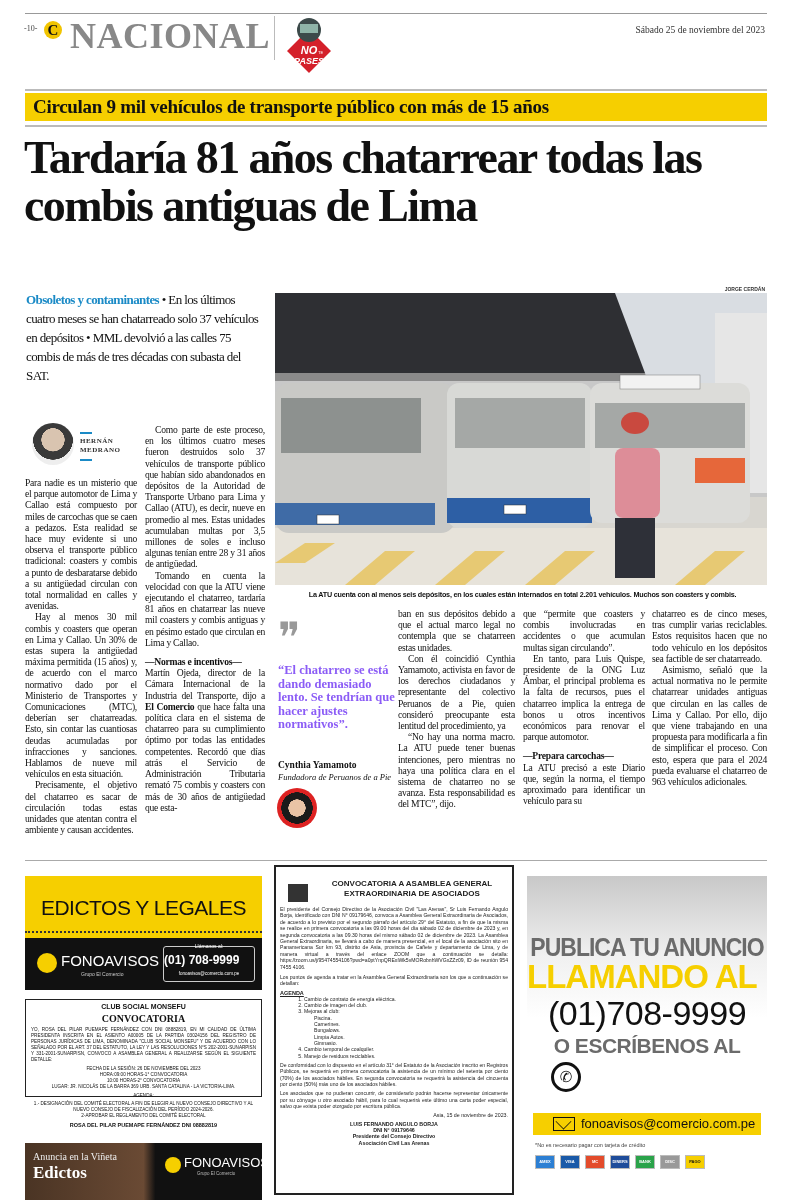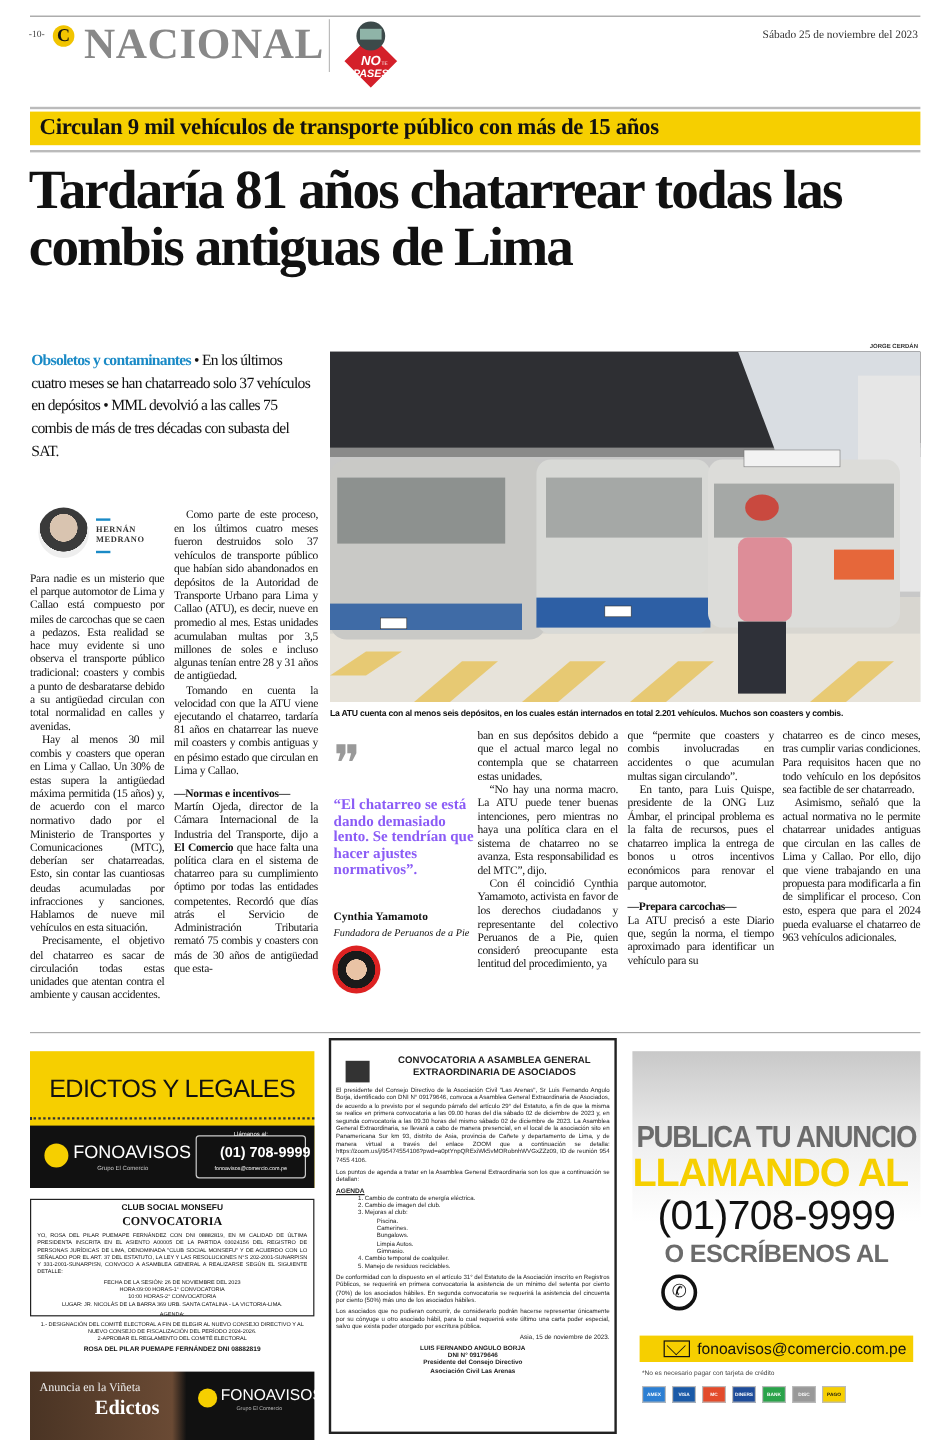--- a/index.html
+++ b/index.html
@@ -34,54 +34,54 @@
   
   .col { font-family: "Liberation Serif", serif; font-size: 9.6px; line-height: 11.2px; color: #111; text-align: justify; letter-spacing: -0.25px; }
   .col p { text-indent: 10px; }
   .col p.noind { text-indent: 0; }
   .col .subhead { text-align: left; font-weight: bold; text-indent: 0; margin-top: 8px; }
   .col b { font-weight: bold; }
 
   
   .photo-credit { right: 24px; top: 286px; font-family: "Liberation Sans", sans-serif; font-size: 5px; font-weight: bold; color: #333; }
   .photo { left: 275px; top: 293px; width: 492px; height: 292px; overflow: hidden; background: linear-gradient(180deg, #3a3a3c 0 26%, #8a8a8a 26% 30%, #c8c8c8 30% 70%, #d8d6d0 70% 100%); }
-  .caption { left: 275px; top: 590px; width: 495px; font-family: "Liberation Sans", sans-serif; font-size: 7.2px; font-weight: bold; color: #111; letter-spacing: -0.2px; }
+  .caption { left: 275px; top: 590px; width: 495px; font-family: "Liberation Sans", sans-serif; font-size: 7.2px; font-weight: bold; color: #111; letter-spacing: -0.2px; text-align: center; }
 
   
   .quote-marks { left: 278px; top: 618px; font-family: "Liberation Serif", serif; font-size: 42px; color: #999; line-height: 40px; }
   .quote { left: 278px; top: 664px; width: 118px; font-family: "Liberation Serif", serif; font-weight: bold; font-size: 12.5px; line-height: 13.5px; color: #8b5cf6; }
   .q-name { left: 278px; top: 760px; font-family: "Liberation Serif", serif; font-weight: bold; font-size: 9.5px; color: #111; }
   .q-role { left: 278px; top: 772px; font-family: "Liberation Serif", serif; font-style: italic; font-size: 8.5px; color: #111; }
   .q-photo { left: 277px; top: 788px; width: 40px; height: 40px; border-radius: 50%; background: radial-gradient(circle at 50% 50%, #e9c3a5 0 30%, #1a1a1a 31% 55%, #d22 56%); }
 
   .bottom-rule { left: 25px; top: 860px; width: 742px; height: 1px; background: #aaa; }
 
   
   .edictos { left: 25px; top: 876px; width: 237px; height: 114px; background: #f6cf00; }
   .edictos-title { position: absolute; left: 0; top: 20px; width: 100%; text-align: center; font-family: "Liberation Sans", sans-serif; font-size: 21px; color: #111; letter-spacing: -0.5px; }
   .edictos-dots { position: absolute; left: 0; top: 55px; width: 100%; border-top: 2px dotted #333; }
   .edictos-black { position: absolute; left: 0; top: 62px; width: 100%; height: 52px; background: #111; }
   .fono-logo { position: absolute; left: 12px; top: 15px; width: 20px; height: 20px; border-radius: 50%; background: #f6cf00; }
   .fono-text { position: absolute; left: 36px; top: 14px; font-family: "Liberation Sans", sans-serif; font-size: 15px; color: #fff; }
   .fono-sub { position: absolute; left: 56px; top: 33px; font-family: "Liberation Sans", sans-serif; font-size: 5px; color: #ccc; }
   .fono-phone-box { position: absolute; left: 138px; top: 8px; width: 92px; height: 36px; border: 1px solid #ccc; border-radius: 3px; }
   .fono-call { position: absolute; left: 0; top: -4px; width: 100%; text-align: center; font-family: "Liberation Sans", sans-serif; font-size: 5px; color: #fff; }
-  .fono-phone { position: absolute; left: 12px; top: 6px; width: 100%; text-align: center; font-family: "Liberation Sans", sans-serif; font-size: 12px; font-weight: bold; color: #fff; }
+  .fono-phone { position: absolute; left: 0; top: 6px; width: 100%; text-align: left; font-family: "Liberation Sans", sans-serif; font-size: 12px; font-weight: bold; color: #fff; }
   .fono-email { position: absolute; left: 0; top: 24px; width: 100%; text-align: center; font-family: "Liberation Sans", sans-serif; font-size: 4.5px; color: #fff; }
 
   .club { left: 25px; top: 999px; width: 237px; height: 98px; border: 1.5px solid #222; padding: 3px 5px; font-family: "Liberation Sans", sans-serif; color: #111; }
   .club .c1 { text-align: center; font-size: 7px; font-weight: bold; }
   .club .c2 { text-align: center; font-family: "Liberation Serif", serif; font-size: 10px; font-weight: bold; margin: 3px 0; }
   .club .body { font-size: 4.6px; line-height: 6px; text-align: justify; }
   .club .center { text-align: center; font-size: 4.6px; line-height: 6px; }
   .club .sign { text-align: center; font-size: 5.5px; font-weight: bold; margin-top: 3px; }
 
   .vineta { left: 25px; top: 1143px; width: 237px; height: 58px; background: linear-gradient(90deg, #4a3424, #6a4a34 50%, #111 55%); }
   .vineta-t1 { position: absolute; left: 8px; top: 8px; font-family: "Liberation Serif", serif; font-size: 10px; color: #eee; }
-  .vineta-t2 { position: absolute; left: 8px; top: 20px; font-family: "Liberation Serif", serif; font-size: 17px; font-weight: bold; color: #fff; margin-left: 46px; }
+  .vineta-t2 { position: absolute; left: 8px; top: 20px; font-family: "Liberation Serif", serif; font-size: 17px; font-weight: bold; color: #fff; }
   .vineta-logo { position: absolute; left: 140px; top: 14px; width: 16px; height: 16px; border-radius: 50%; background: #f6cf00; }
   .vineta-fono { position: absolute; left: 159px; top: 12px; font-family: "Liberation Sans", sans-serif; font-size: 13px; color: #fff; }
   .vineta-sub { position: absolute; left: 172px; top: 28px; font-family: "Liberation Sans", sans-serif; font-size: 4.5px; color: #bbb; }
 
   .asamblea { left: 274px; top: 865px; width: 240px; height: 330px; border: 2px solid #222; padding: 6px 4px; font-family: "Liberation Sans", sans-serif; color: #222; }
   .asamblea-logo { position: absolute; left: 12px; top: 12px; width: 22px; height: 28px; }
   .asamblea-logo .box { width: 20px; height: 18px; background: #333; margin-top: 5px; }
   .asamblea-title { margin-left: 36px; text-align: center; font-size: 8px; font-weight: bold; line-height: 9.5px; padding-top: 6px; }
   .asamblea .body { margin-top: 8px; font-size: 5.1px; line-height: 6.4px; text-align: justify; }
   .asamblea .agenda-h { font-size: 5.5px; font-weight: bold; text-decoration: underline; margin-top: 3px; }
@@ -185,33 +185,33 @@
 <div class="abs caption">La ATU cuenta con al menos seis depósitos, en los cuales están internados en total 2.201 vehículos. Muchos son coasters y combis.</div>
 
 <div class="abs quote-marks">❞</div>
 <div class="abs quote">“El chatarreo se está dando demasiado lento. Se tendrían que hacer ajustes normativos”.</div>
 <div class="abs q-name">Cynthia Yamamoto</div>
 <div class="abs q-role">Fundadora de Peruanos de a Pie</div>
 <div class="abs q-photo"></div>
 
 <div class="abs col" style="left:398px; top:608px; width:117px;">
   <p class="noind">ban en sus depósitos debido a que el actual marco legal no contempla que se chatarreen estas unidades.</p>
+  <p>Con él coincidió Cynthia Yamamoto, activista en favor de los derechos ciudadanos y representante del colectivo Peruanos de a Pie, quien consideró preocupante esta lentitud del procedimiento, ya</p>
   <p>“No hay una norma macro. La ATU puede tener buenas intenciones, pero mientras no haya una política clara en el sistema de chatarreo no se avanza. Esta responsabilidad es del MTC”, dijo.</p>
-  <p>Con él coincidió Cynthia Yamamoto, activista en favor de los derechos ciudadanos y representante del colectivo Peruanos de a Pie, quien consideró preocupante esta lentitud del procedimiento, ya</p>
 </div>
 
 <div class="abs col" style="left:523px; top:608px; width:122px;">
   <p class="noind">que “permite que coasters y combis involucradas en accidentes o que acumulan multas sigan circulando”.</p>
   <p>En tanto, para Luis Quispe, presidente de la ONG Luz Ámbar, el principal problema es la falta de recursos, pues el chatarreo implica la entrega de bonos u otros incentivos económicos para renovar el parque automotor.</p>
   <p class="subhead">—Prepara carcochas—</p>
   <p class="noind">La ATU precisó a este Diario que, según la norma, el tiempo aproximado para identificar un vehículo para su</p>
 </div>
 
 <div class="abs col" style="left:652px; top:608px; width:115px;">
-  <p class="noind">chatarreo es de cinco meses, tras cumplir varias condiciones. Para requisitos hacen que no todo vehículo en los depósitos sea factible de ser chatarreado.</p>
+  <p class="noind">chatarreo es de cinco meses, tras cumplir varias reciclables. Estos requisitos hacen que no todo vehículo en los depósitos sea factible de ser chatarreado.</p>
   <p>Asimismo, señaló que la actual normativa no le permite chatarrear unidades antiguas que circulan en las calles de Lima y Callao. Por ello, dijo que viene trabajando en una propuesta para modificarla a fin de simplificar el proceso. Con esto, espera que para el 2024 pueda evaluarse el chatarreo de 963 vehículos adicionales.</p>
 </div>
 
 <div class="abs bottom-rule"></div>
 
 <div class="abs edictos">
   <div class="edictos-title">EDICTOS Y LEGALES</div>
   <div class="edictos-dots"></div>
   <div class="edictos-black">
     <div class="fono-logo"></div>

